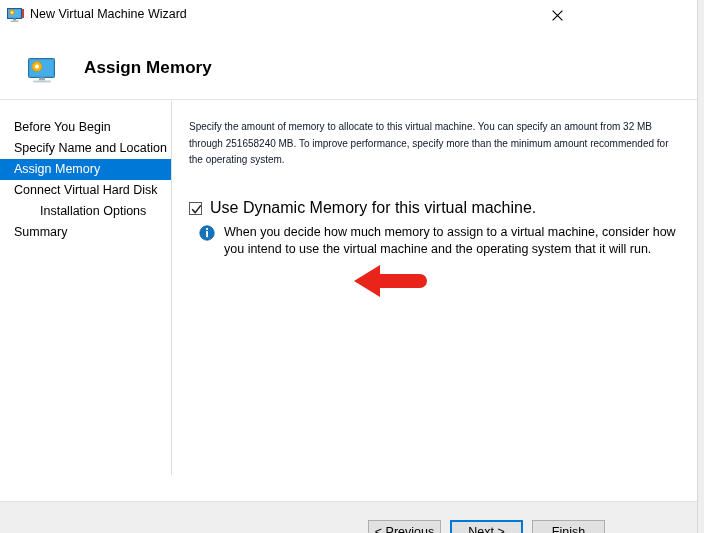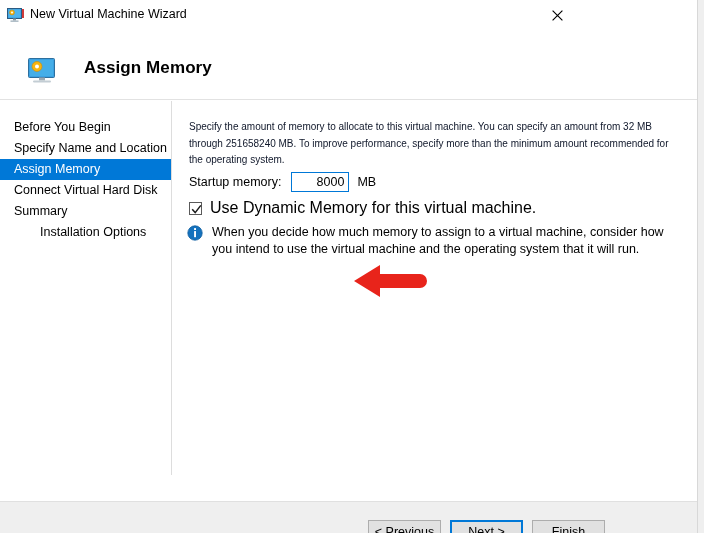--- a/index.html
+++ b/index.html
@@ -193,21 +193,21 @@
   }
   #dynamic-memory-label {
     font-size: 16px;
     margin-left: 8px;
     color: #000000;
     white-space: nowrap;
   }
 
   #info-note {
     position: absolute;
-    left: 14px;
+    left: 26px;
     top: 123px;
     width: 500px;
     display: flex;
   }
   #info-icon { flex: none; margin-top: 1px; }
   #info-text {
     margin-left: 9px;
     font-size: 12.5px;
     line-height: 16.5px;
     color: #000000;
@@ -301,33 +301,28 @@
     <span id="banner-title">Assign Memory</span>
   </div>
 
   <div id="body-area">
 
     <div id="sidebar">
       <div class="sidebar-item">Before You Begin</div>
       <div class="sidebar-item">Specify Name and Location</div>
       <div class="sidebar-item selected">Assign Memory</div>
       <div class="sidebar-item">Connect Virtual Hard Disk</div>
+      <div class="sidebar-item indented">Installation Options</div>
       <div class="sidebar-item">Summary</div>
-      <div class="sidebar-item indented">Installation Options</div>
     </div>
 
     <div id="content">
 
       <div id="content-description">Specify the amount of memory to allocate to this virtual machine. You can specify an amount from 32 MB through 251658240 MB. To improve performance, specify more than the minimum amount recommended for the operating system.</div>
 
-      <div id="memory-row">
-        <span id="memory-label">Startup memory:</span>
-        <input id="memory-input" type="text" value="8000" style="">
-        <span id="memory-unit">MB</span>
-      </div>
 
       <div id="dynamic-memory-row">
         <span id="dynamic-memory-checkbox">
           <svg width="11" height="11" viewBox="0 0 11 11">
             <path d="M1.2 5.2 L4.2 8.6 L9.8 1.4" stroke="#1b1b1b" stroke-width="1.5" fill="none"></path>
           </svg>
         </span>
         <span id="dynamic-memory-label">Use Dynamic Memory for this virtual machine.</span>
       </div>
 

